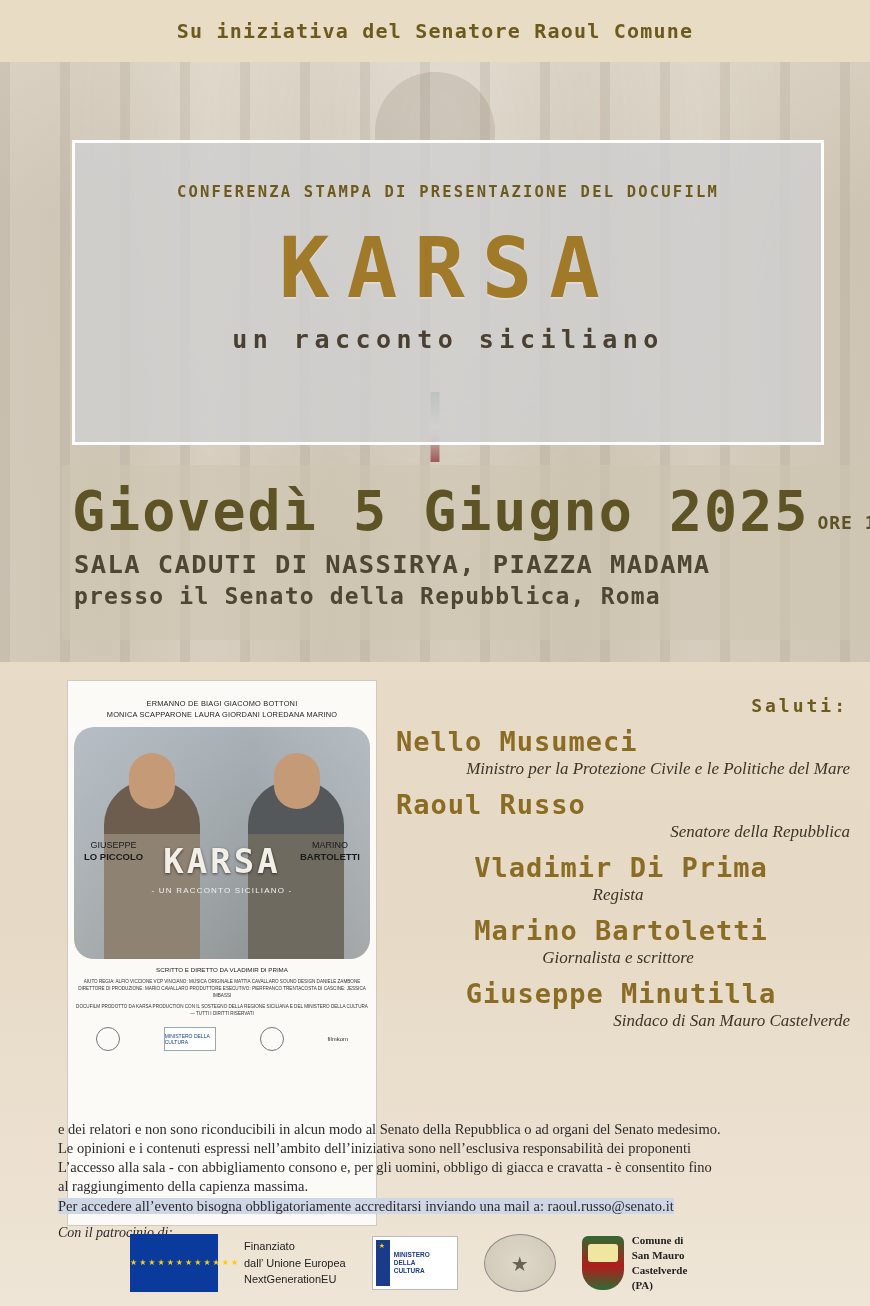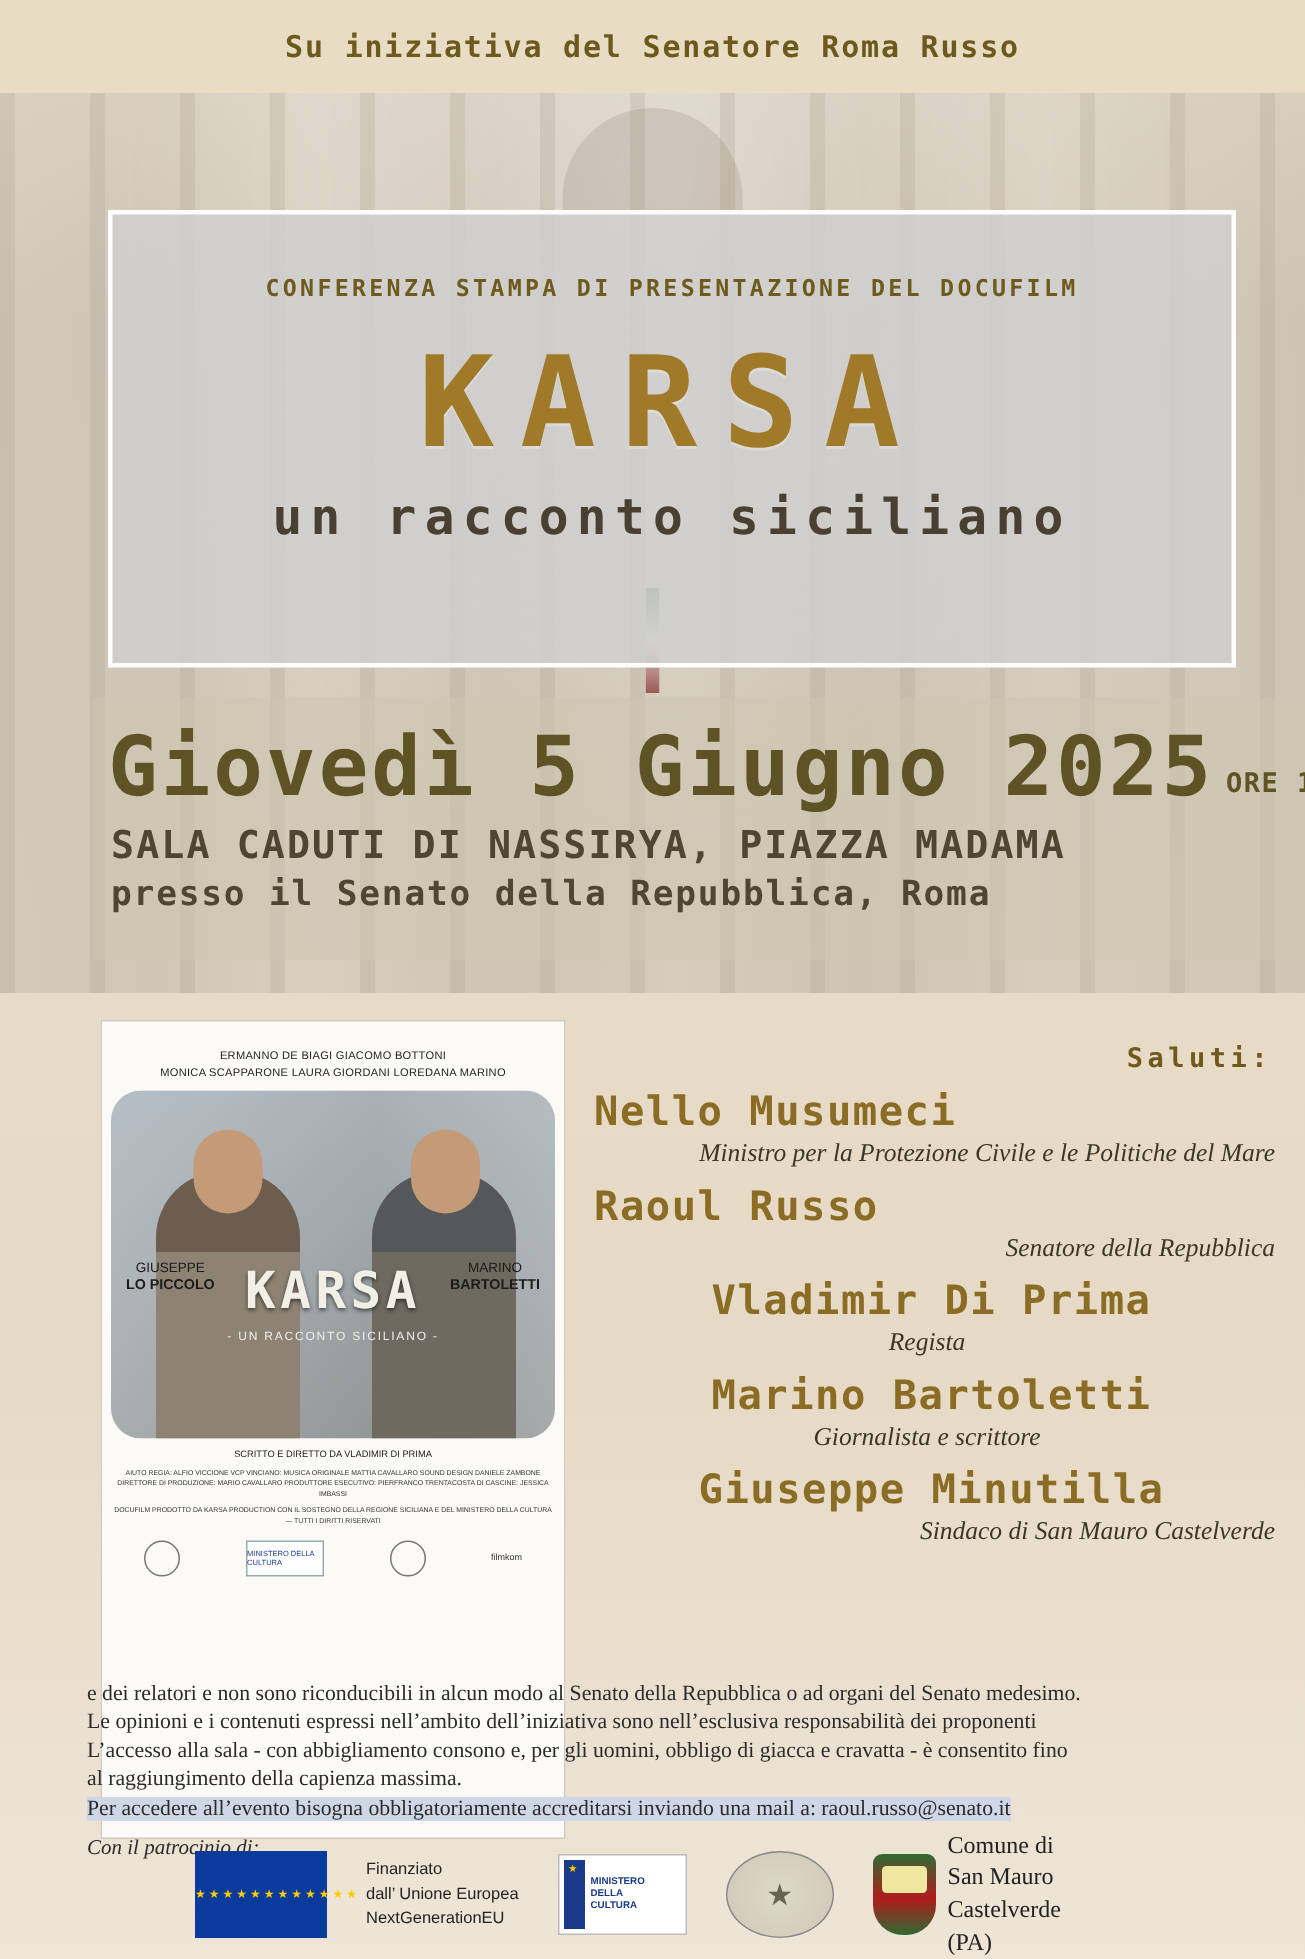--- a/index.html
+++ b/index.html
@@ -69,21 +69,21 @@
   .card .karsa {
     text-align:center; margin-top:18px;
     font-family:"DejaVu Sans Mono", monospace;
     font-weight:bold; font-size:84px; letter-spacing:17px;
     color:#a07a28;
     text-shadow:0 2px 0 rgba(255,255,255,.25);
   }
   .card .sub {
     text-align:center; margin-top:8px;
     font-family:"DejaVu Sans Mono", monospace;
-    font-weight:bold; font-size:33px; letter-spacing:5.5px;
+    font-weight:bold; font-size:25px; letter-spacing:5.5px;
     color:#4a4032;
   }
   
   .band {
     position:absolute; left:62px; top:465px; width:828px; height:175px;
     background:rgba(205,196,176,0.55);
   }
   .band .date {
     margin:14px 0 0 10px;
     font-family:"DejaVu Sans Mono", monospace;
@@ -205,29 +205,29 @@
     display:flex; align-items:center; gap:4px; padding:3px; 
   }
   .mic .flagbar { width:14px; height:46px; background:linear-gradient(180deg,#1a3a8a,#1a3a8a); position:relative; }
   .mic .flagbar:after{ content:"★"; position:absolute; top:2px; left:3px; color:#ffcc00; font-size:7px; }
   .mic .mtxt { font-size:6.5px; color:#1a3a8a; font-weight:bold; line-height:1.25; }
   .seal { width:72px; height:58px; border-radius:50%; border:1px solid #8a8a8a; background:radial-gradient(circle,#ded8c9,#cfc8b6); position:relative; }
   .seal:after { content:"★"; position:absolute; inset:0; text-align:center; line-height:58px; color:#6a6453; font-size:20px; }
   .comune { display:flex; align-items:center; gap:8px; }
   .stemma { width:42px; height:54px; background:linear-gradient(180deg,#2f6b33,#b01c1c 55%, #2f6b33); border-radius:6px 6px 20px 20px; position:relative; }
   .stemma:after{ content:""; position:absolute; left:6px; top:8px; width:30px; height:18px; background:#f0e6a0; border-radius:3px; }
-  .comune .ctxt { font-family:"Liberation Serif", serif; font-size:16px; color:#222; line-height:1.35; }
+  .comune .ctxt { font-family:"Liberation Serif", serif; font-size:11px; color:#222; line-height:1.35;font-weight:bold; }
 </style>
 </head>
 <body>
 
 <div class="poster">
 
   <div class="topbar">
-    <div class="t">Su iniziativa del Senatore Roma Russo</div>
+    <div class="t">Su iniziativa del Senatore Raoul Comune</div>
   </div>
 
   <div class="photo">
     <div class="dome"></div>
     <div class="flag"></div>
   </div>
 
   <div class="card">
     <div class="kicker">CONFERENZA STAMPA DI PRESENTAZIONE DEL DOCUFILM</div>
     <div class="karsa">KARSA</div>

